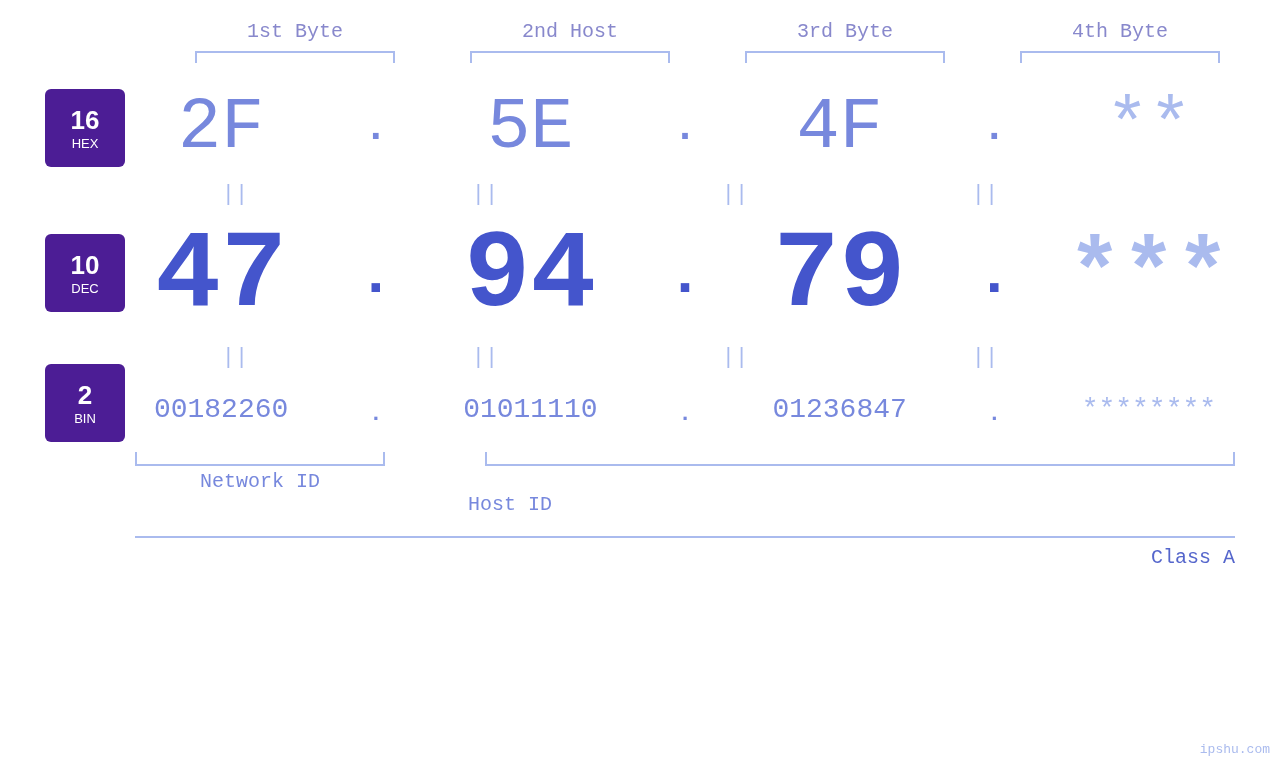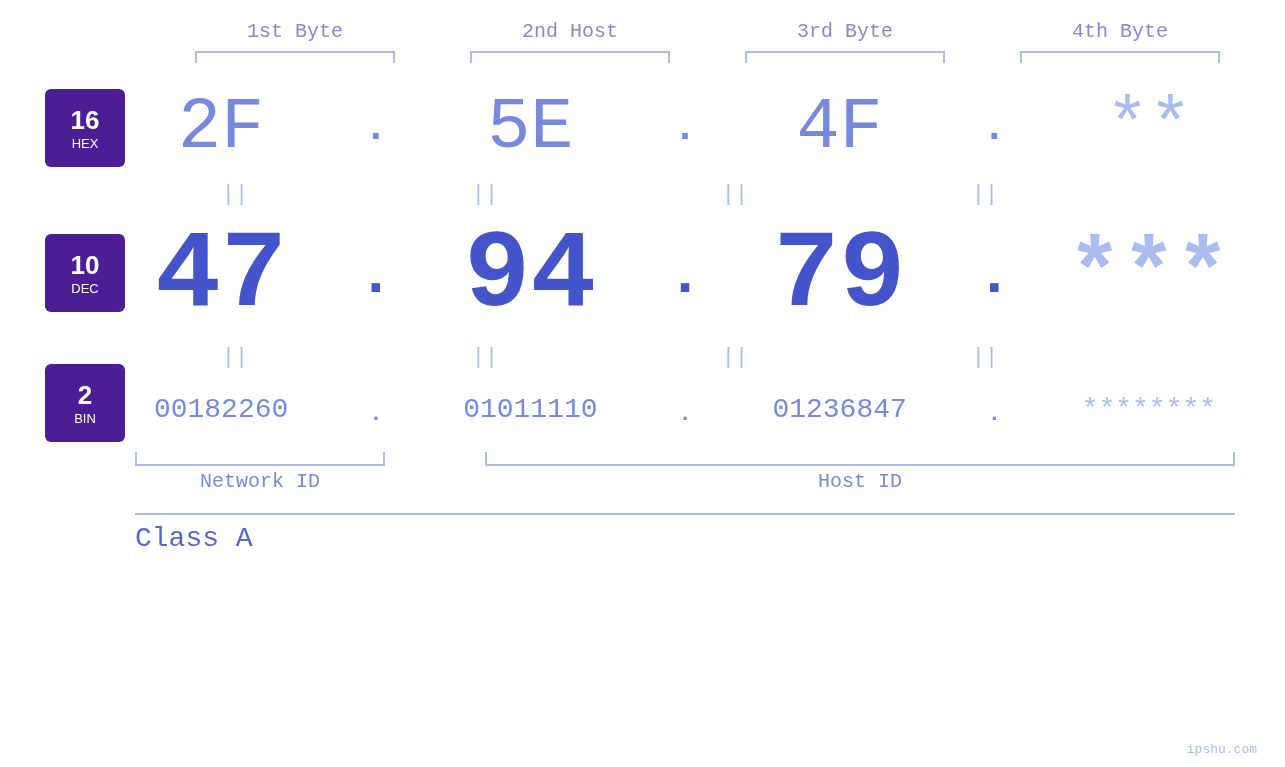--- a/index.html
+++ b/index.html
@@ -179,21 +179,21 @@
     .bin-masked {
       font-size: 28px;
       color: #aabbee;
       font-family: 'Courier New', Courier, monospace;
     }
 
     
     .watermark {
       position: absolute;
       bottom: 10px;
-      right: 28px;
+      right: 15px;
       color: #aabbee;
       font-size: 13px;
       font-family: 'Courier New', Courier, monospace;
     }
 
     
     .badge-hex {
       margin-top: 0;
     }
 
@@ -406,30 +406,30 @@
 
         <div style="display:flex; flex-direction:row; align-items:flex-start;">
 
           <div style="width:250px; height:14px; border-bottom:2px solid #aabbee; border-left:2px solid #aabbee; border-right:2px solid #aabbee;"></div>
 
           <div style="width:100px;"></div>
 
           <div style="width:750px; height:14px; border-bottom:2px solid #aabbee; border-left:2px solid #aabbee; border-right:2px solid #aabbee;"></div>
         </div>
 
-        <div style="display:flex; flex-direction:row; margin-top:4px;">
+        <div style="display:flex; flex-direction:column; margin-top:4px;">
           <div style="width:250px; text-align:center; color:#7788dd; font-size:20px; font-family:'Courier New',Courier,monospace;">Network ID</div>
           <div style="width:100px;"></div>
           <div style="width:750px; text-align:center; color:#7788dd; font-size:20px; font-family:'Courier New',Courier,monospace;">Host ID</div>
         </div>
       </div>
 
       <div style="margin-top: 20px; width: 1100px;">
         <div style="width:100%; border-bottom:2px solid #aabbee; margin-bottom:8px;"></div>
-        <div style="text-align:left; color:#5566cc; font-size:28px; font-family:'Courier New',Courier,monospace;">Class A</div>
+        <div style="text-align:right; color:#5566cc; font-size:20px; font-family:'Courier New',Courier,monospace;">Class A</div>
       </div>
 
     </div>
   </div>
 
   <div class="watermark">ipshu.com</div>
 
 </div>
 
 </body></html>

